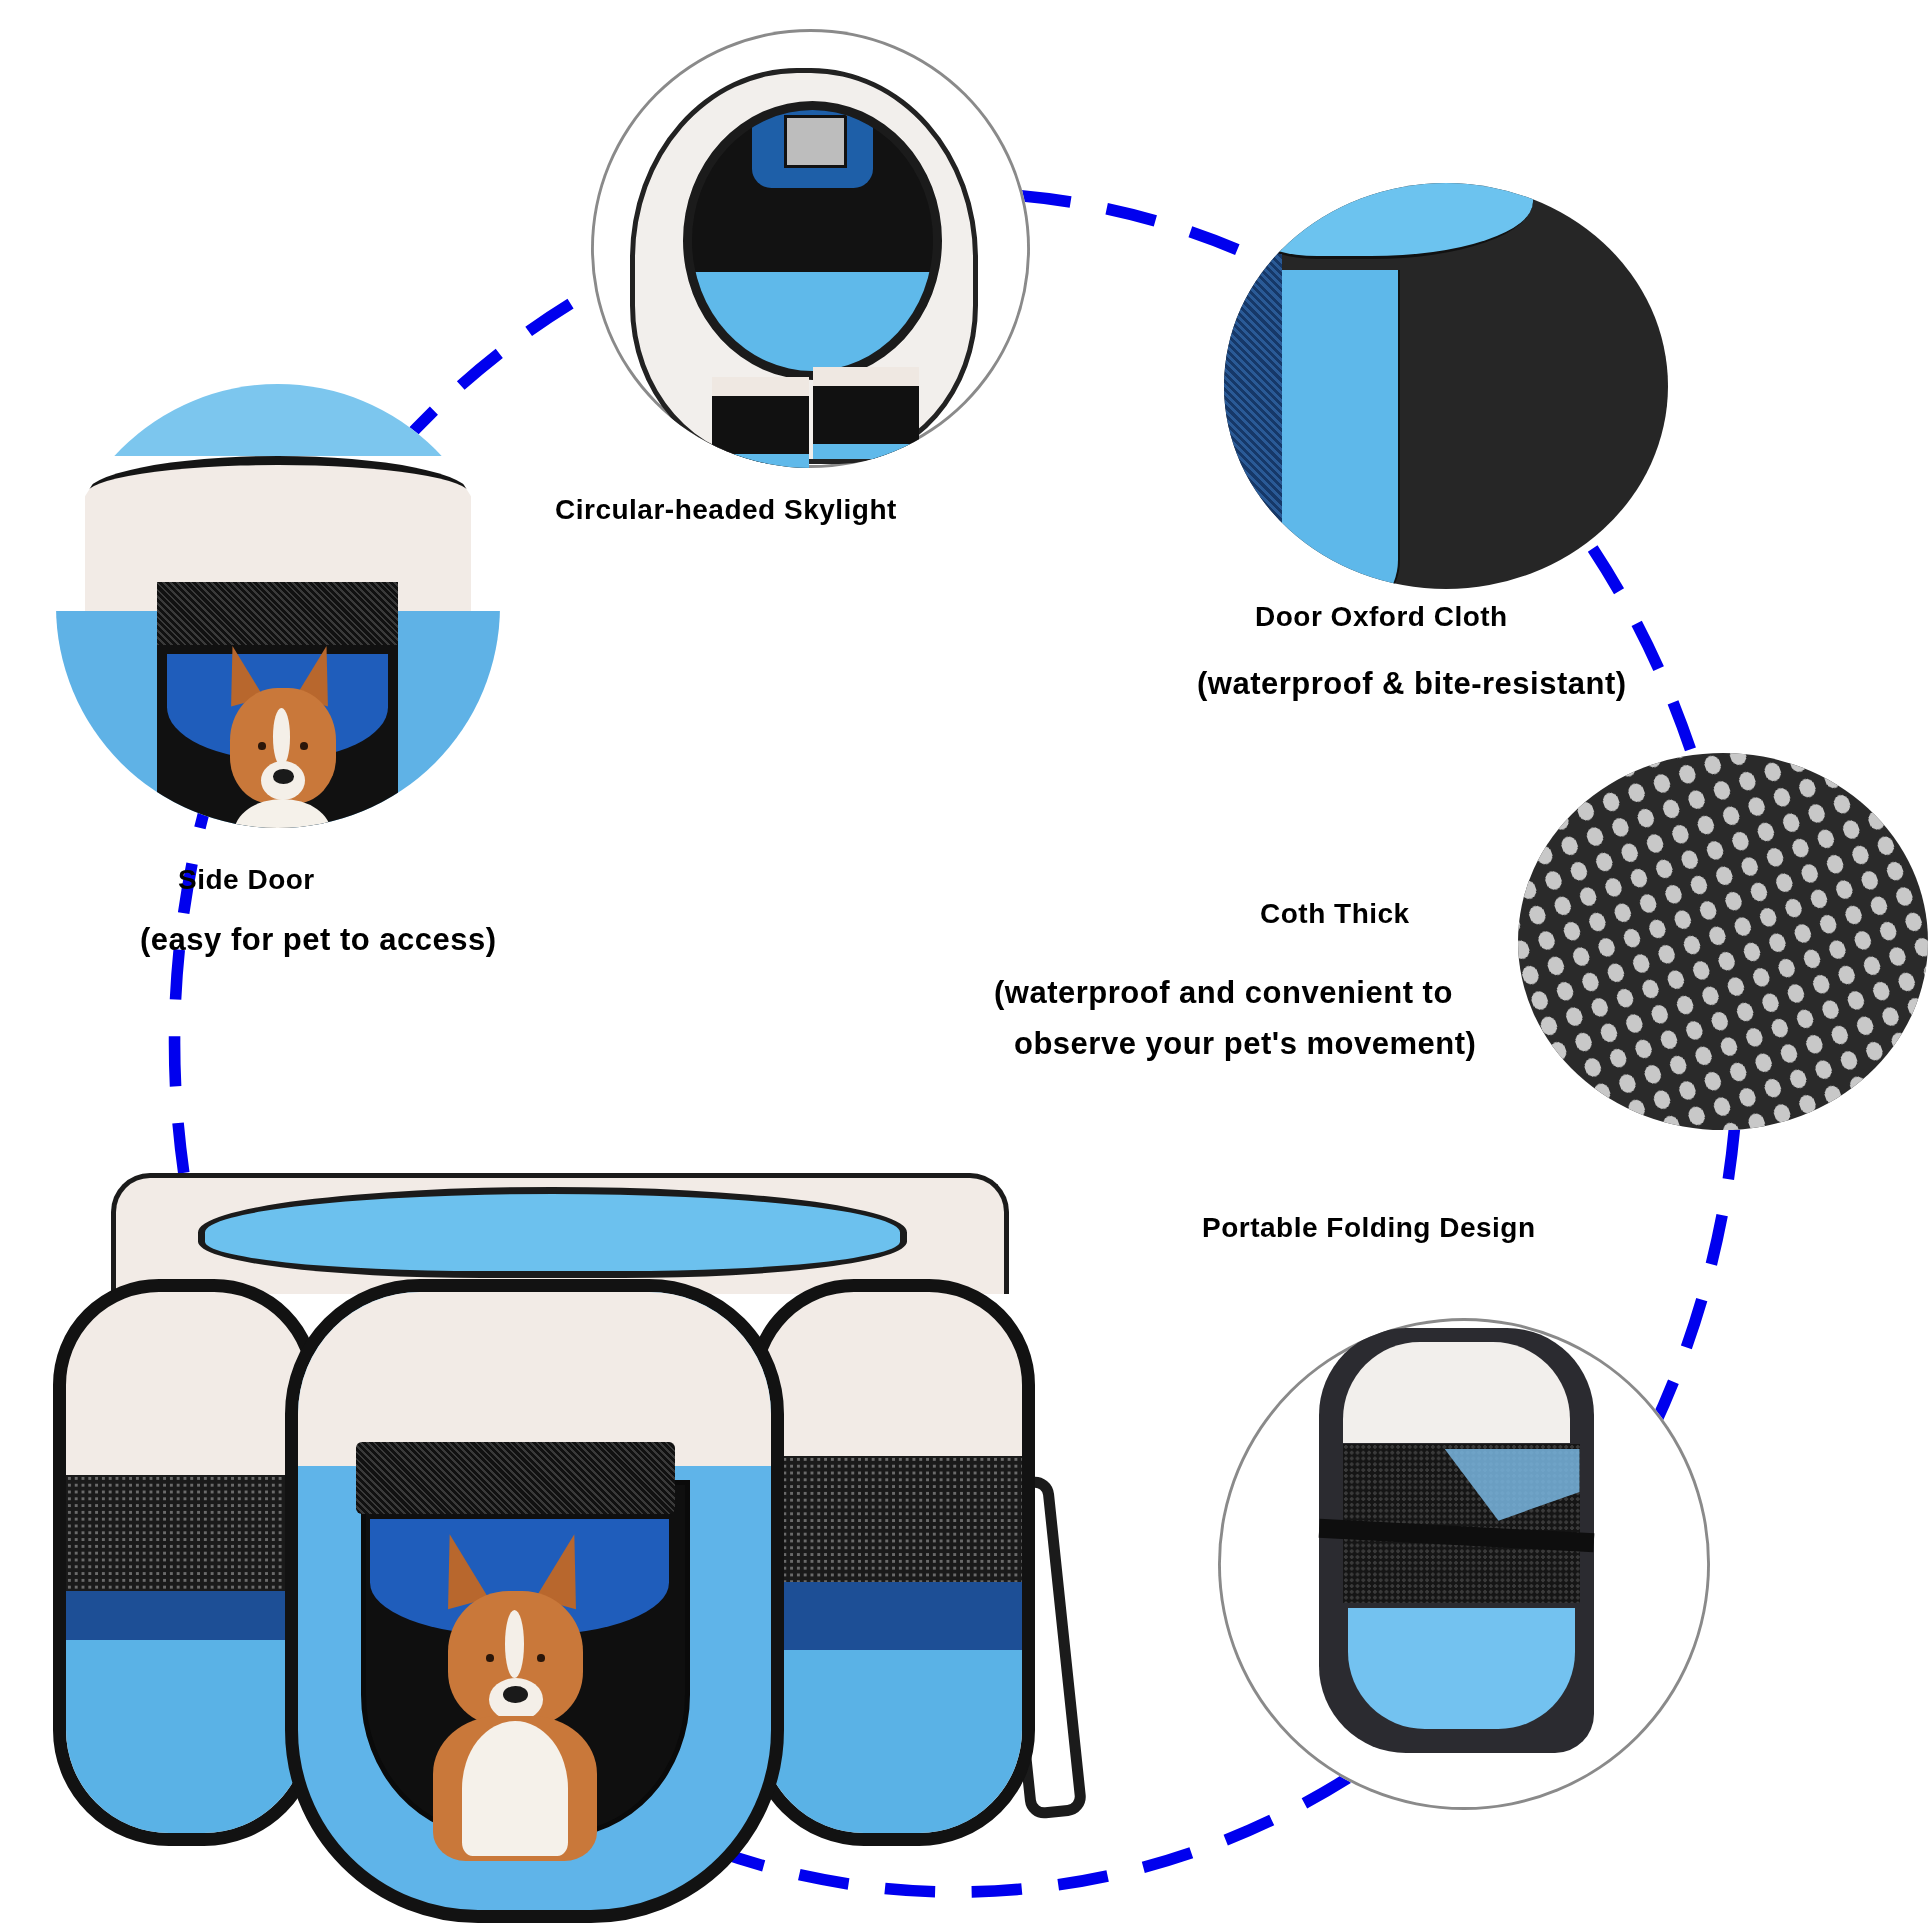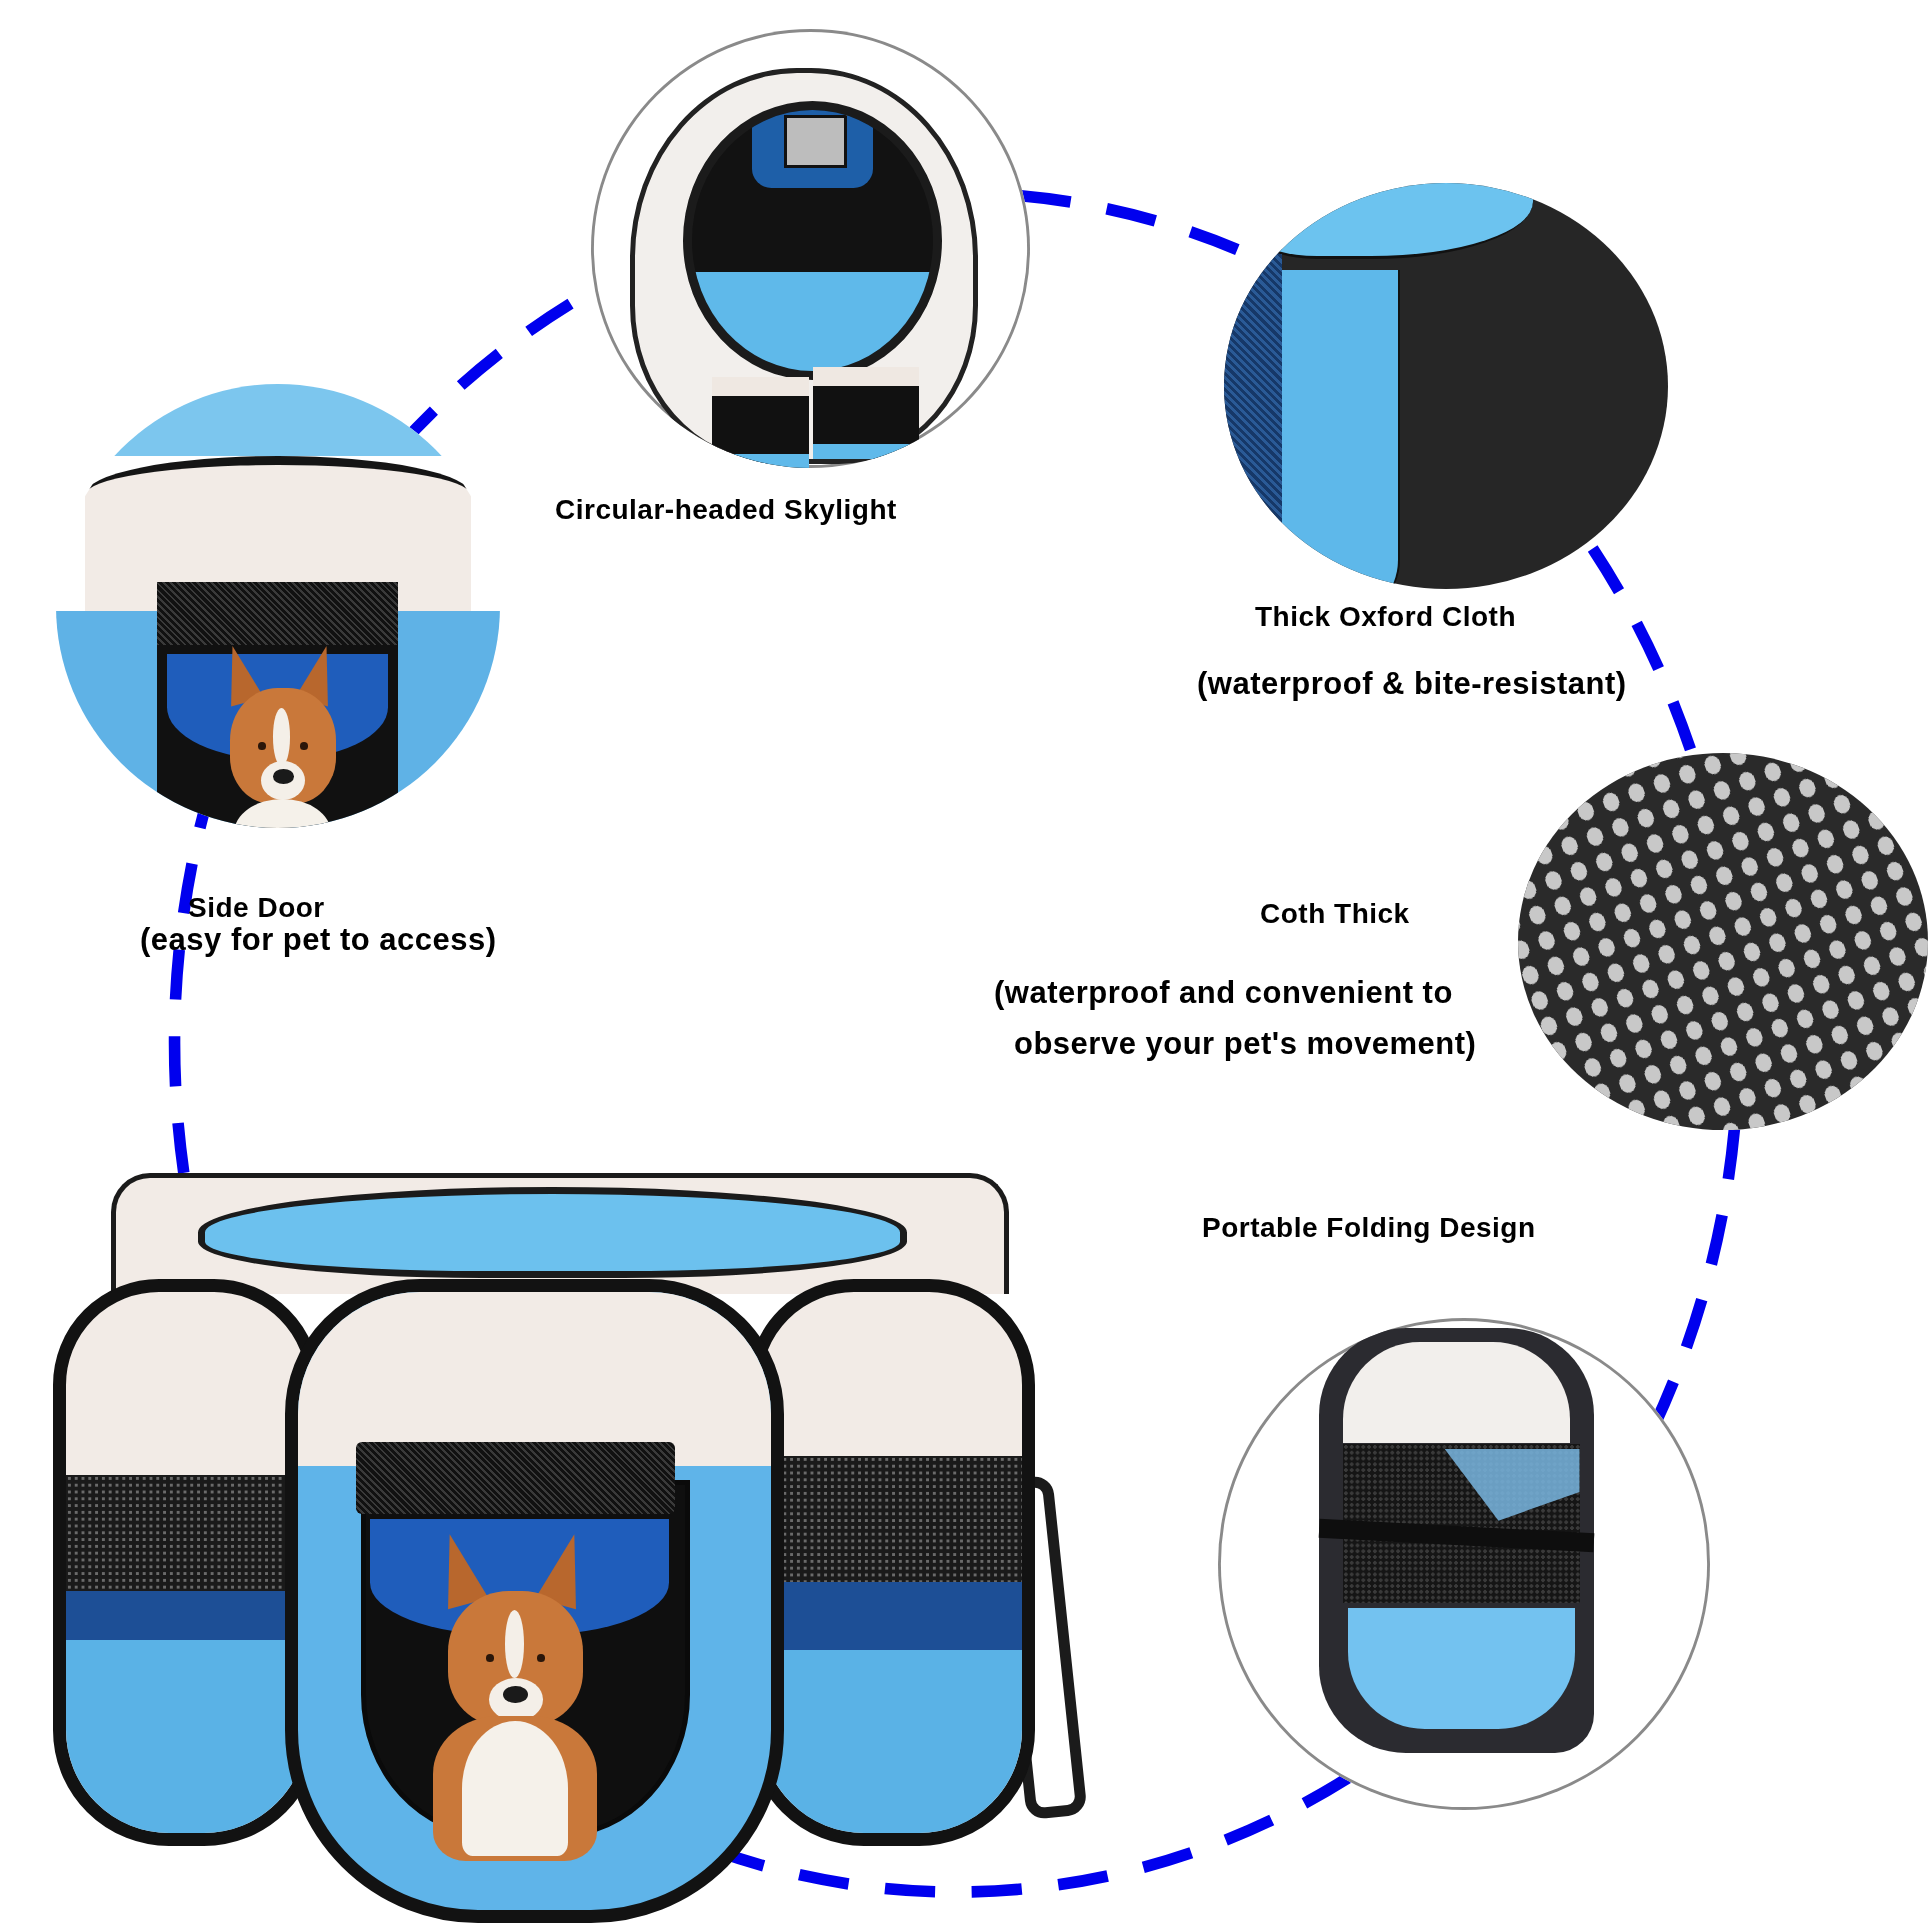--- a/index.html
+++ b/index.html
@@ -100,21 +100,21 @@
   <div class="sky-panel" style="left:222px; top:338px; width:106px;"></div>
 </div>
 <div class="label title" style="left:555px; top:494px;">Circular-headed Skylight</div>
 
 <div class="circle" style="left:1224px; top:183px; width:444px; height:406px; border-radius:50%;">
   <div class="ox-black"></div>
   <div class="ox-mesh"></div>
   <div class="ox-top"></div>
   <div class="ox-blue"></div>
 </div>
-<div class="label title" style="left:1255px; top:601px;">Thick Oxford Cloth</div>
+<div class="label title" style="left:1255px; top:601px;">Door Oxford Cloth</div>
 <div class="label sub" style="left:1197px; top:666px;">(waterproof &amp; bite-resistant)</div>
 
 <div class="circle" style="left:56px; top:384px; width:444px; height:444px;">
   <div class="sd-top"></div>
   <div class="sd-beige"></div>
   <div class="sd-blue"></div>
   <div class="sd-door">
     <div class="roll"></div>
     <div class="flap"></div>
   </div>
@@ -123,21 +123,21 @@
     <div class="ear" style="left:87px; top:0; transform:rotate(15deg);"></div>
     <div class="head" style="left:14.5px; top:43px; width:106px; height:116px;"></div>
     <div class="blaze" style="left:58px; top:63px; width:17.4px; height:58px;"></div>
     <div class="eye" style="left:43px; top:97px;"></div>
     <div class="eye" style="left:85px; top:97px;"></div>
     <div class="blaze" style="left:46px; top:116px; width:44px; height:39px;"></div>
     <div class="nose" style="left:58px; top:124px; width:21px; height:14.5px;"></div>
     <div class="chest" style="left:19.3px; top:154px; width:97px; height:68px;"></div>
   </div>
 </div>
-<div class="label title" style="left:188px; top:864px;margin-top:28px;">Side Door</div>
+<div class="label title" style="left:178px; top:864px;">Side Door</div>
 <div class="label sub" style="left:140px; top:922px;">(easy for pet to access)</div>
 
 <div class="circle" style="left:1518px; top:753px; width:410px; height:377px;">
   <div class="mesh"></div>
 </div>
 <div class="label title" style="left:1260px; top:898px;">Coth Thick</div>
 <div class="label sub" style="left:994px; top:975px;">(waterproof and convenient to</div>
 <div class="label sub" style="left:1014px; top:1026px;">observe your pet's movement)</div>
 
 <div class="label title" style="left:1202px; top:1212px;">Portable Folding Design</div>

